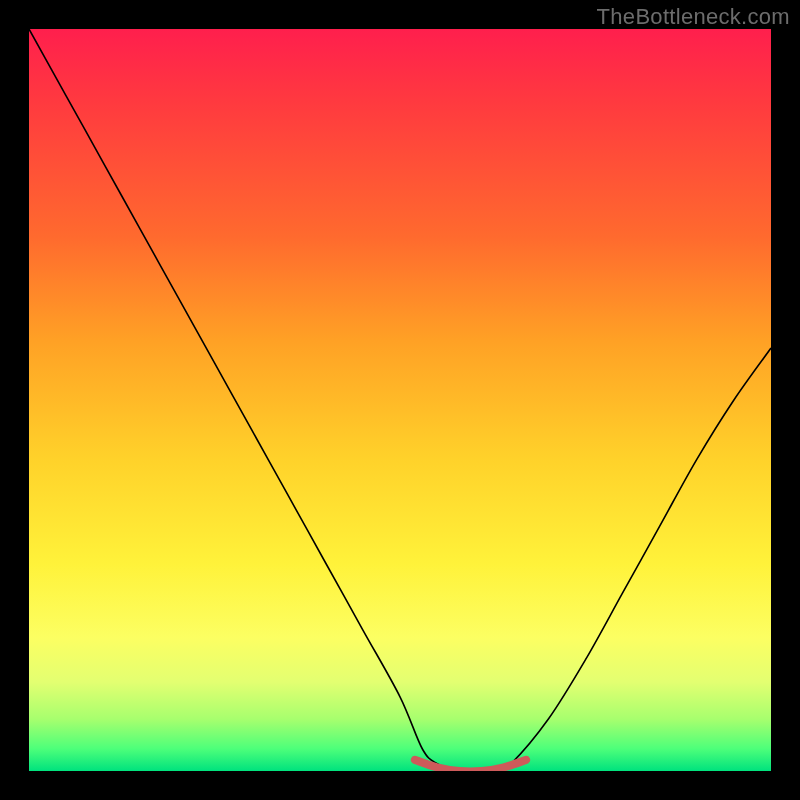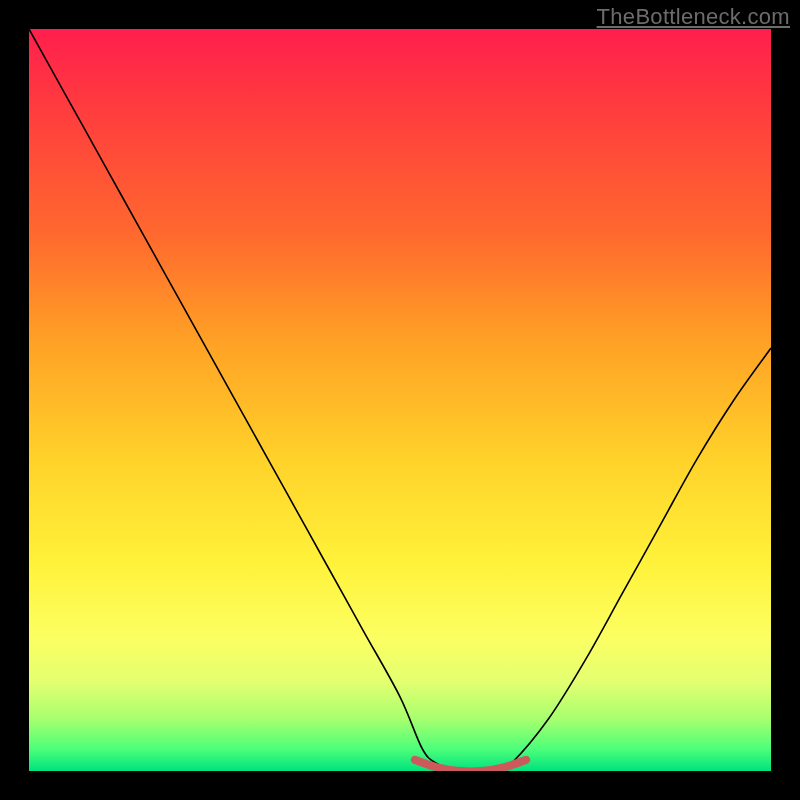--- a/index.html
+++ b/index.html
@@ -41,21 +41,20 @@
   }
   .watermark {
     position: absolute;
     top: 4px;
     right: 10px;
     color: #6c6c6c;
     font-size: 22px;
     letter-spacing: 0.3px;
     font-weight: 500;
     user-select: none;
-    text-decoration: underline;
   }
   svg.curve {
     position: absolute;
     left: 0;
     top: 0;
     width: 742px;
     height: 742px;
   }
   .curve-path {
     fill: none;

